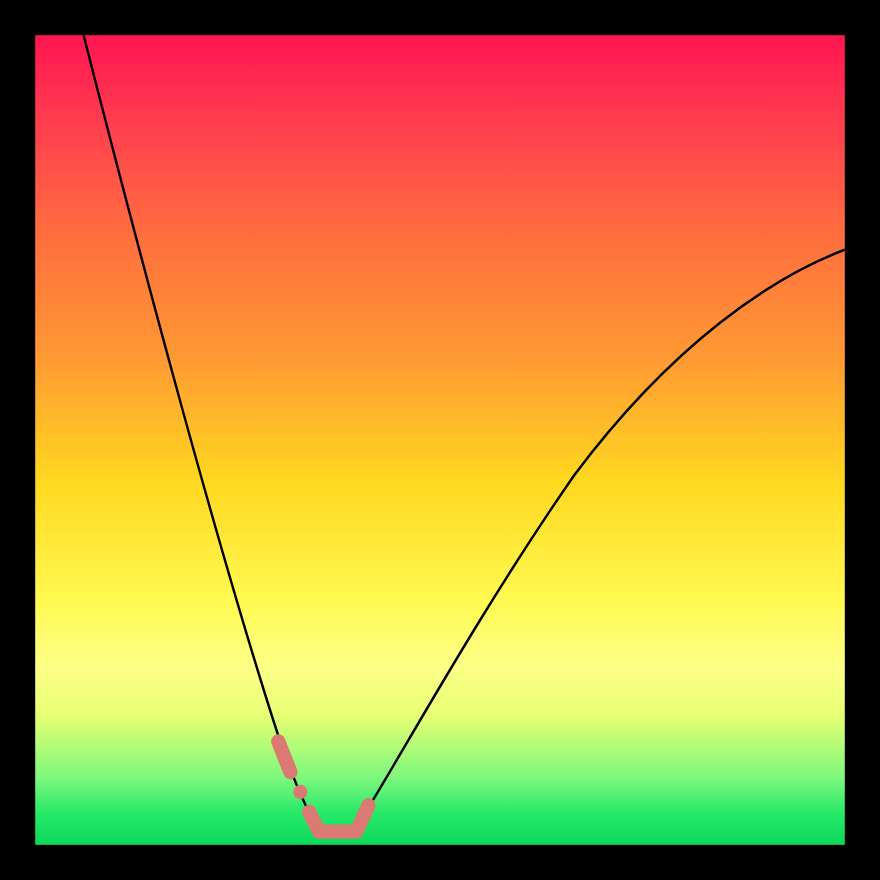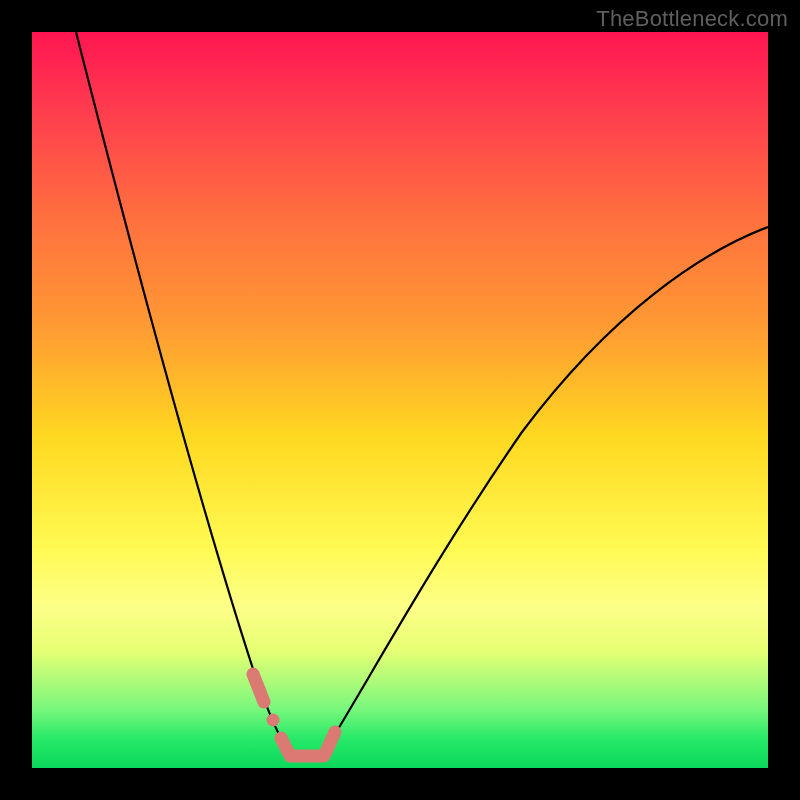--- a/index.html
+++ b/index.html
@@ -53,21 +53,20 @@
     position: absolute;
     top: 0; left: 0;
     width: 736px;
     height: 736px;
   }
 </style>
 </head>
 <body>
 
 <div class="frame">
-  <div class="watermark">TheBottleneck.com</div>
 
   <div class="plot">
     <svg class="curves" viewBox="0 0 736 736" preserveAspectRatio="none">
       <path d="M 44 0
                C 100 220, 170 480, 222 640
                C 236 680, 246 702, 255 718" fill="none" stroke="#000" stroke-width="2.2"></path>
       <path d="M 292 720
                C 330 660, 400 530, 490 400
                C 580 280, 670 220, 736 195" fill="none" stroke="#000" stroke-width="2.2"></path>
       <g stroke="#da7a73" stroke-width="13" stroke-linecap="round" fill="none">

